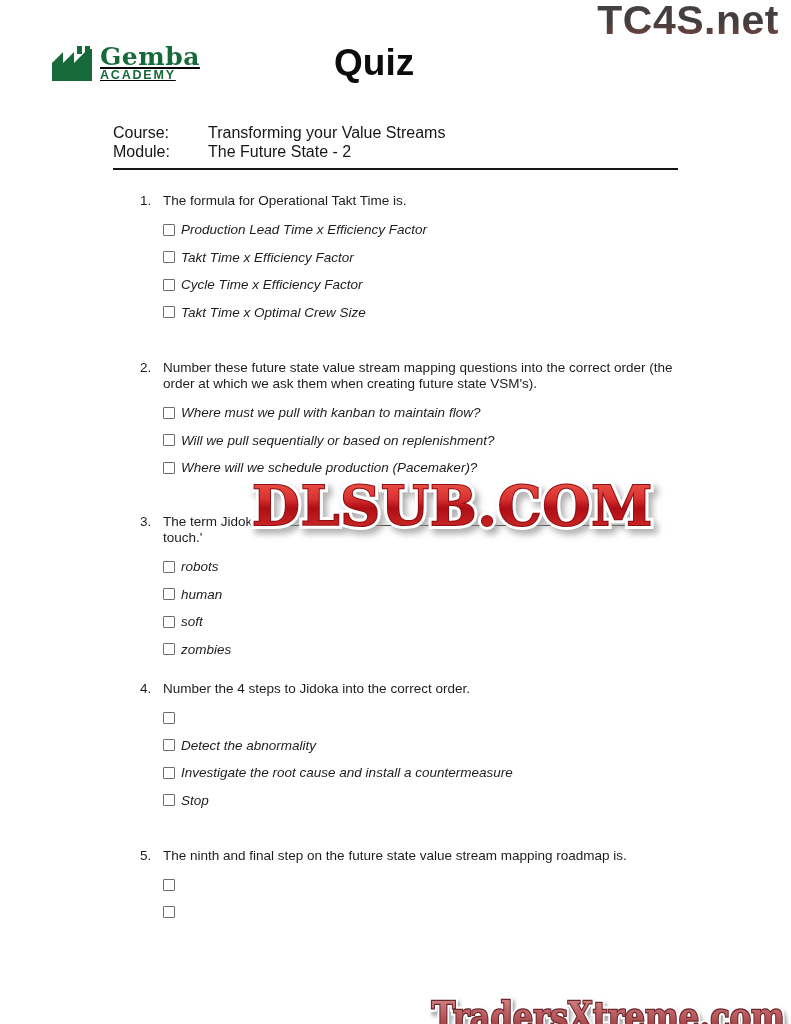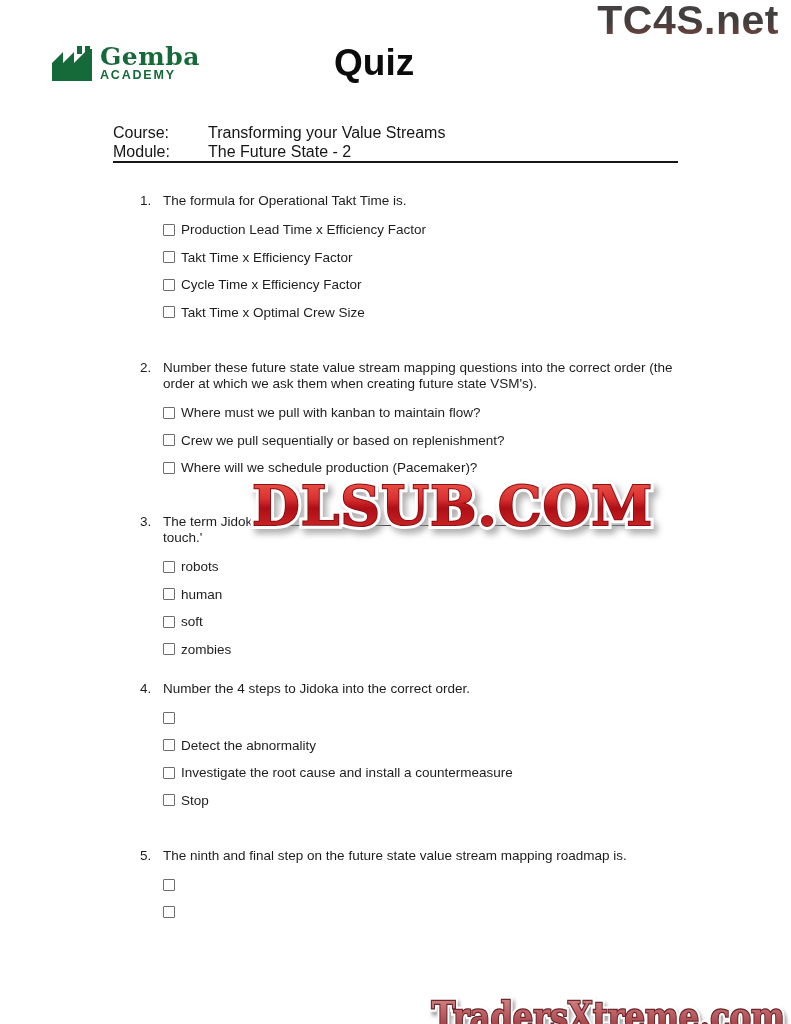--- a/index.html
+++ b/index.html
@@ -17,53 +17,53 @@
     font-size:41px; letter-spacing:0.5px; white-space:nowrap;
     background:linear-gradient(180deg,#4a4444 0%,#423d3d 50%,#5c403c 72%,#7d4f49 90%,#8a5a52 100%);
     -webkit-background-clip:text; background-clip:text;
     color:#423d3d; -webkit-text-fill-color:transparent;
     filter:blur(0.4px);
   }
 
   
   .logo { position:absolute; left:50px; top:44px; display:flex; align-items:flex-start; gap:6px; }
   .logo-icon { width:44px; height:37px; display:block; }
-  .logo-textcol { display:flex; flex-direction:column; margin-top:1px; }
+  .logo-textcol { display:flex; flex-direction:column; margin-top:1px;text-decoration:underline; }
   .logo-name {
     font-family:"DejaVu Serif", serif; font-weight:bold;
     font-size:25px; line-height:23px; color:#166938; letter-spacing:0.5px;
   }
   .logo-sub {
     font-family:"Liberation Sans", sans-serif; font-weight:bold;
     font-size:12.5px; line-height:14px; letter-spacing:1.8px; color:#166938;
   }
 
   
   .title {
     position:absolute; left:334px; top:44px; margin:0;
     font-size:37px; font-weight:bold; color:#0c0c0c; line-height:38px;
     font-family:"Liberation Sans", sans-serif;
     text-align:right;
   }
 
   
   .meta {
     position:absolute; left:113px; top:123px; width:565px;
-    border-bottom:2px solid #161616; 
+    border-bottom:2px solid #161616; padding-bottom:7px;
     font-size:16px; color:#161616;
   }
   .meta-row { display:flex; line-height:19px; }
   .meta-label { width:95px; flex:none; }
 
   
   .question { position:absolute; left:140px; width:560px; font-size:13.5px; color:#1d1d1d; }
   .q-head { display:flex; }
   .q-num { width:23px; flex:none; }
   .q-text { width:528px; line-height:16px; }
-  .option { display:flex; align-items:center; margin-left:23px; margin-top:12.5px; height:15px; }
+  .option { display:flex; align-items:center; margin-left:23px; margin-top:12.5px; height:15px;font-style:italic; }
   .q-head + .option { margin-top:13px; }
   .checkbox {
     width:12px; height:12px; flex:none; margin-right:6px;
     border:1px solid #6e6e6e; background:#ffffff; border-radius:1px;
   }
   .blank {
     display:inline-block; width:383px; height:12px;
     border-bottom:1.4px solid #3a3a3a; margin:0 5px 0 4px;
   }
   #q1 { top:193px; }
@@ -166,21 +166,21 @@
     <div class="q-head">
       <span class="q-num">2.</span>
       <span class="q-text">Number these future state value stream mapping questions into the correct order (the order at which we ask them when creating future state VSM's).</span>
     </div>
     <div class="option">
       <span class="checkbox"></span>
       <span class="opt-label">Where must we pull with kanban to maintain flow?</span>
     </div>
     <div class="option">
       <span class="checkbox"></span>
-      <span class="opt-label">Crew we pull sequentially or based on replenishment?</span>
+      <span class="opt-label">Will we pull sequentially or based on replenishment?</span>
     </div>
     <div class="option">
       <span class="checkbox"></span>
       <span class="opt-label">Where will we schedule production (Pacemaker)?</span>
     </div>
   </div>
 
   <div class="question" id="q3">
     <div class="q-head">
       <span class="q-num">3.</span>

